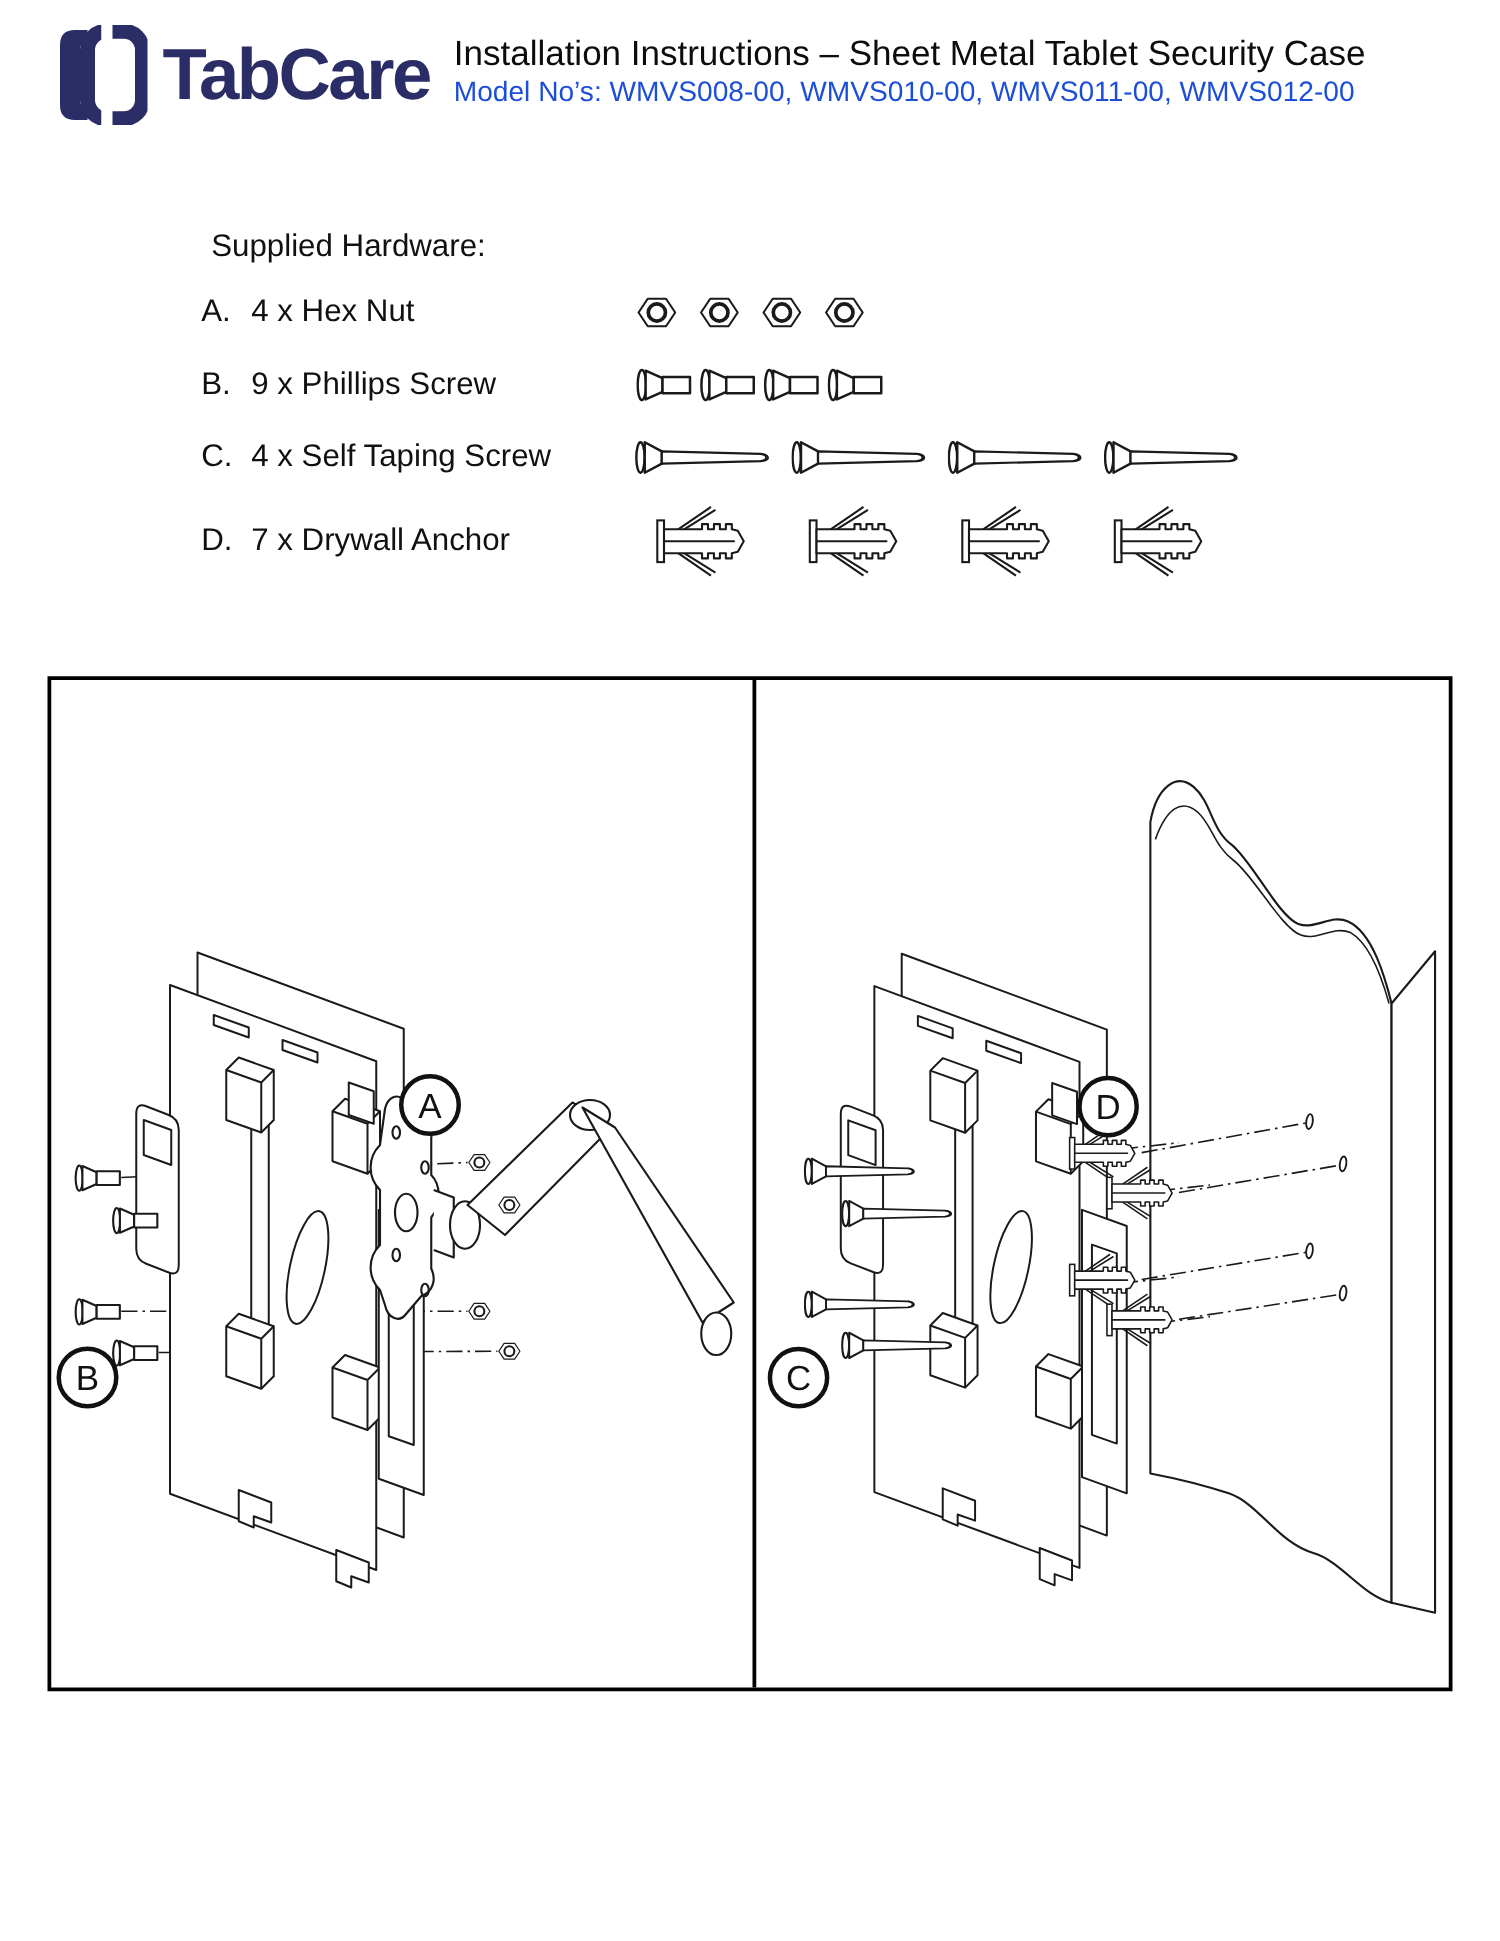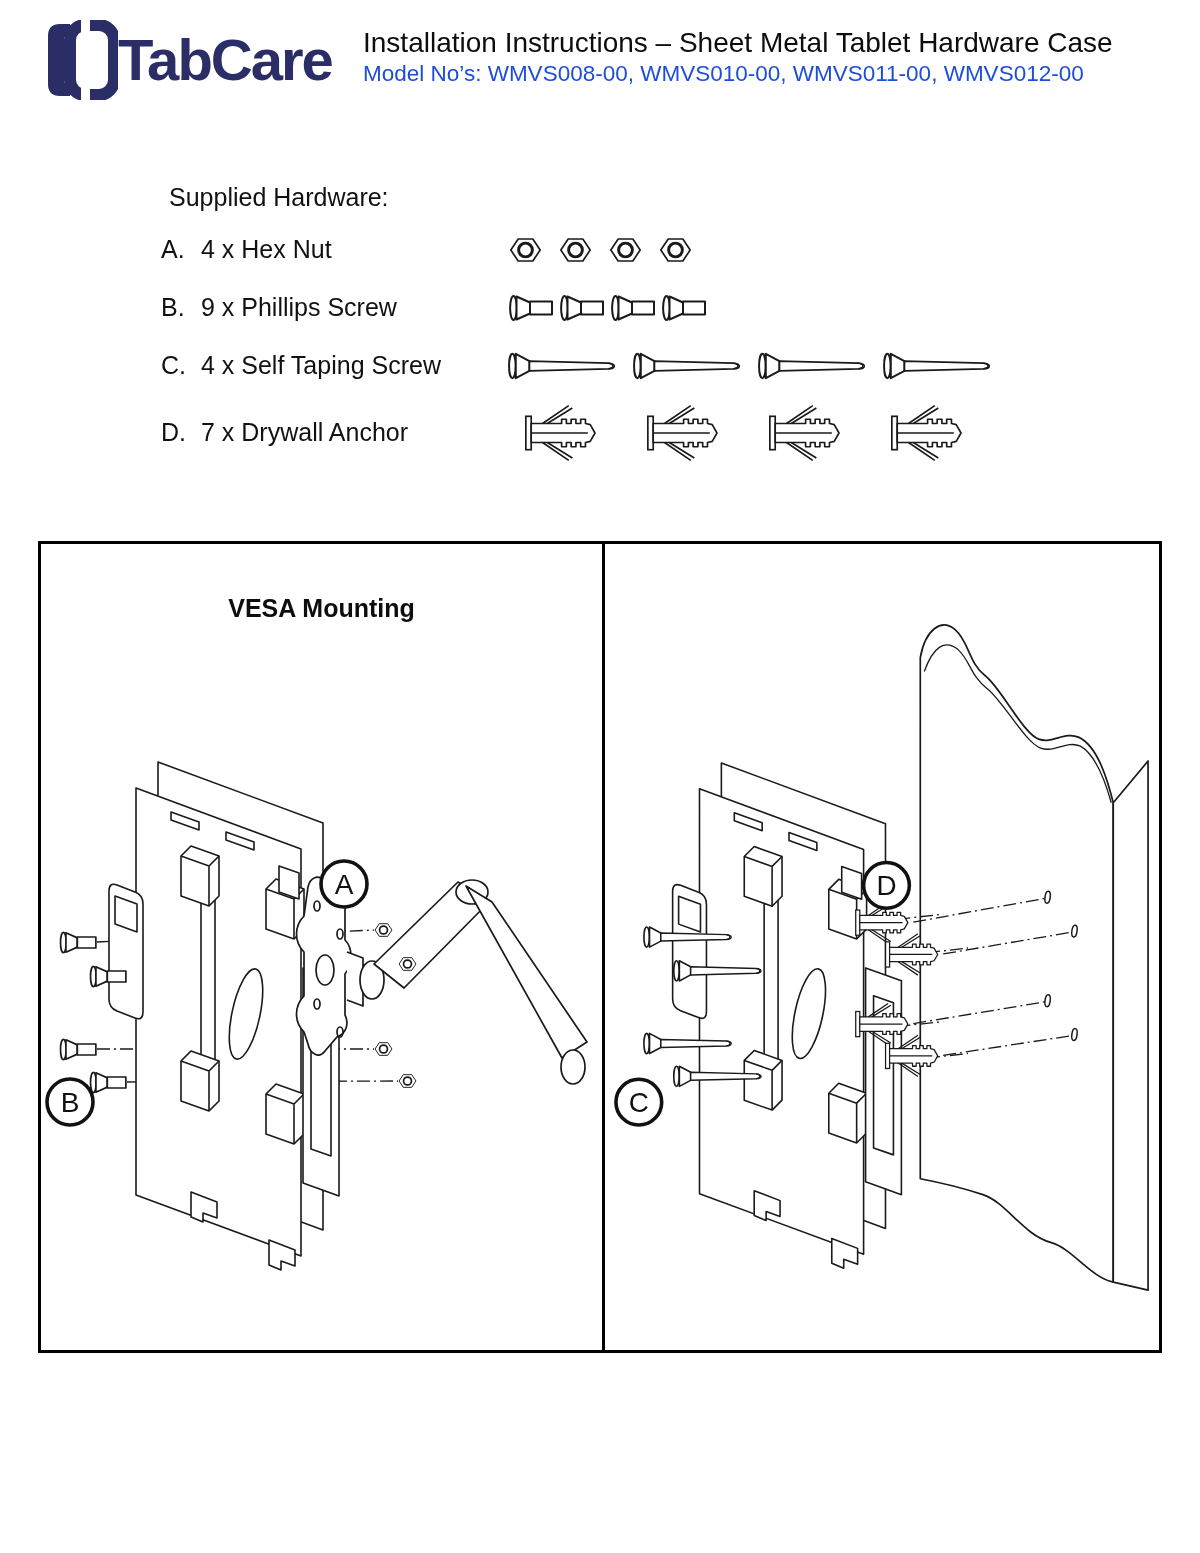--- a/index.html
+++ b/index.html
@@ -5,21 +5,21 @@
   html,body{margin:0;padding:0;background:#ffffff;}
   body{
     width:1200px;height:1553px;position:relative;overflow:hidden;
     font-family:"Liberation Sans", sans-serif;color:#111;
   }
   
   .logo{position:absolute;left:44px;top:20px;display:flex;align-items:center;}
   .logo-mark{width:74px;height:80px;}
   .logo-text{
     font-size:58px;font-weight:800;color:#2a2d66;letter-spacing:-2px;
-    margin-left:0;line-height:80px;
+    margin-left:12px;line-height:80px;
   }
   .header-text{position:absolute;left:363px;top:27px;}
   .doc-title{font-size:28px;line-height:32px;color:#0d0d0d;}
   .doc-subtitle{font-size:22.5px;line-height:30px;color:#1d4ed8;}
   
   .hw-heading{position:absolute;left:169px;top:183px;font-size:25px;}
   .hw-letter{display:inline-block;width:40px;}
   .hw-row{position:absolute;left:161px;font-size:25px;white-space:nowrap;}
   .row-a{top:235px}.row-b{top:293px}.row-c{top:351px}.row-d{top:418px}
   .hw-icons{position:absolute;display:flex;align-items:center;}
@@ -106,21 +106,21 @@
 <div class="logo">
   <svg class="logo-mark" viewBox="0 0 74 80">
     <path d="M16,4 Q4,4 4,16 L4,64 Q4,76 16,76 L26,76 L26,63 L20,63 L20,17 L26,17 L26,4 Z" fill="#2a2d66"></path>
     <rect x="26" y="5" width="44" height="70" rx="15" fill="none" stroke="#2a2d66" stroke-width="12"></rect>
     <rect x="37" y="0" width="9" height="13" fill="#fff"></rect>
     <rect x="37" y="67" width="9" height="13" fill="#fff"></rect>
   </svg>
   <div class="logo-text">TabCare</div>
 </div>
 <div class="header-text">
-  <div class="doc-title">Installation Instructions – Sheet Metal Tablet Hardware Case</div>
+  <div class="doc-title">Installation Instructions – Sheet Metal Tablet Security Case</div>
   <div class="doc-subtitle">Model No’s: WMVS008-00, WMVS010-00, WMVS011-00, WMVS012-00</div>
 </div>
 
 <div class="hw-heading">Supplied Hardware:</div>
 
 <div class="hw-row row-a">
   <span class="hw-letter">A.</span><span>4 x Hex Nut</span>
 </div>
 <div class="hw-icons icons-a">
     <svg class="hw-icon hex-nut-icon">
@@ -242,21 +242,20 @@
 
       <g>
         <circle cx="303" cy="340" r="23" fill="#fff" stroke="#111" stroke-width="3.6"></circle>
         <text class="circle-label-text" x="303" y="350" text-anchor="middle">A</text>
       </g>
       <g>
         <circle cx="29" cy="558" r="23" fill="#fff" stroke="#111" stroke-width="3.6"></circle>
         <text class="circle-label-text" x="29" y="568" text-anchor="middle">B</text>
       </g>
     </svg>
-    <div class="panel-title">VESA Mounting</div>
   </div>
 
   <div class="panel panel-right">
     <svg class="panel-svg" viewBox="0 0 557 806">
 
       <g stroke="#1a1a1a" stroke-width="1.7" fill="#fff" stroke-linejoin="round">
         <path d="M317,112 C322,84 338,72 352,84 C366,96 366,118 382,130
                  C398,142 420,188 436,194 C450,199 462,186 476,192
                  C496,201 506,238 511,258 L511,740
                  C488,735 470,706 448,700 C420,692 404,660 380,652

